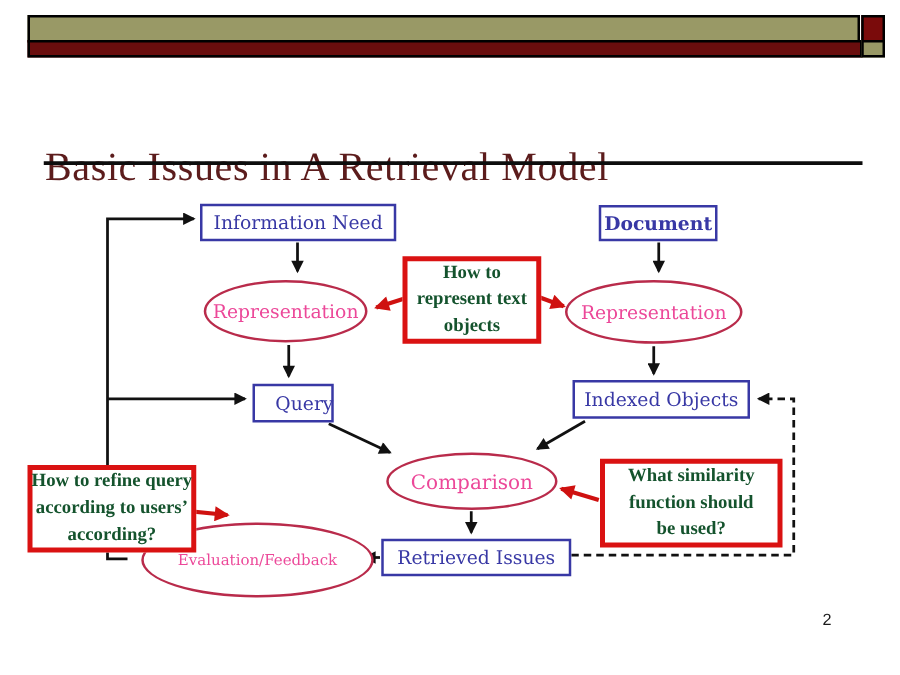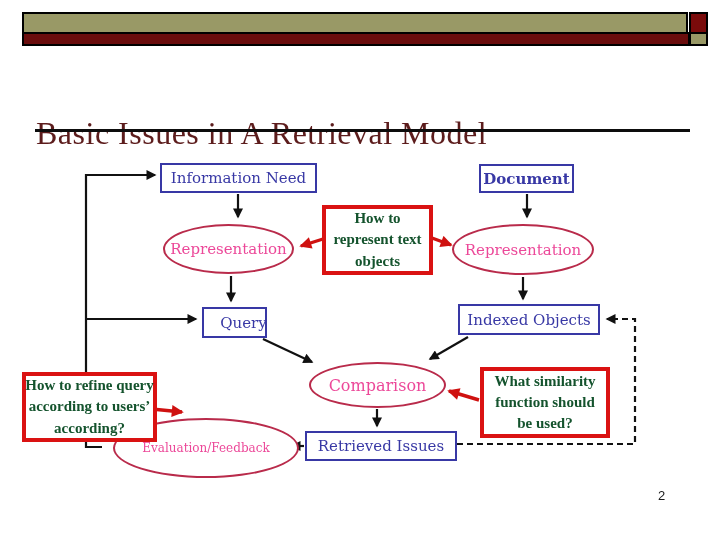--- a/index.html
+++ b/index.html
@@ -41,21 +41,21 @@
   #n-document  { left:479px; top:164px; width:95px;  height:29px;font-weight:bold; }
   #n-reprq     { left:163px; top:224px; width:131px; height:50px; }
   #n-reprd     { left:452px; top:224px; width:142px; height:51px; }
   #n-query     { left:202px; top:307px; width:65px;  height:31px;padding-left:18px; }
   #n-indexed   { left:458px; top:304px; width:142px; height:31px; }
   #n-compare   { left:309px; top:362px; width:137px; height:46px; font-size:16px; }
   #n-retrieved { left:305px; top:431px; width:152px; height:30px; }
   #n-eval      { left:102px; top:418px; width:186px; height:60px; font-size:12px;margin-left:11px; }
   #c-represent { left:322px; top:205px; width:111px; height:70px; }
   #c-refine    { left:22px;  top:332px; width:135px; height:70px;margin-top:40px; }
-  #c-similar   { left:480px; top:367px; width:130px; height:71px; }
+  #c-similar   { left:480px; top:367px; width:146px; height:71px; }
   
   #page-number { position:absolute; left:658px; top:488px; font-size:13px; color:#1a1a1a;
     font-family:"Liberation Sans", sans-serif; }
 </style>
 </head>
 <body>
 
 <div id="slide">
 
   <div class="banner-bar" id="banner-tan"></div>

